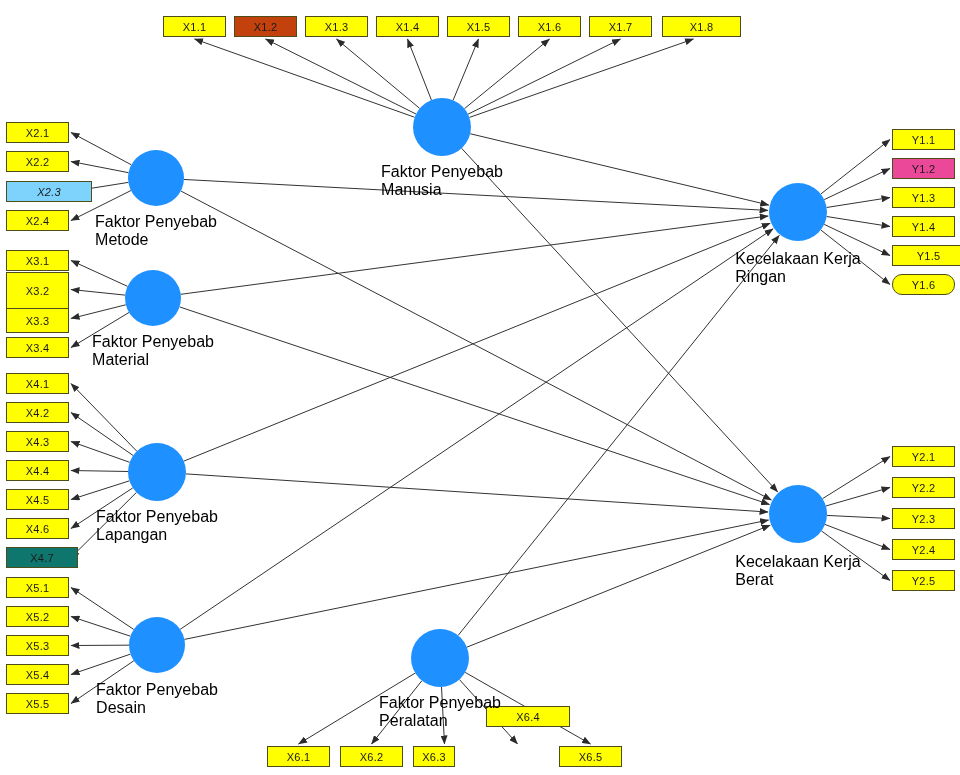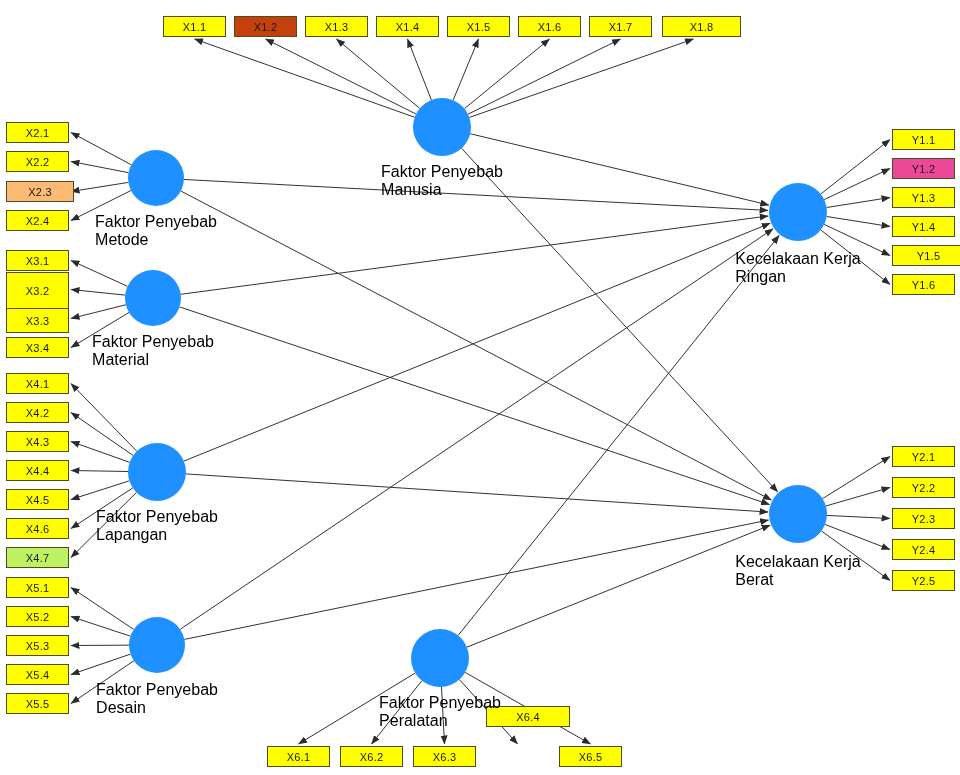--- a/index.html
+++ b/index.html
@@ -135,49 +135,49 @@
         <div class="indicator" style="left: 163px; top: 16px; width: 63px; height: 21px; background: rgb(255, 255, 0); border-color: rgb(77, 77, 26);">X1.1</div>
         <div class="indicator" style="left: 234px; top: 16px; width: 63px; height: 21px; background: #c2410c; border-color: rgb(77, 77, 26);">X1.2</div>
         <div class="indicator" style="left: 305px; top: 16px; width: 63px; height: 21px; background: rgb(255, 255, 0); border-color: rgb(77, 77, 26);">X1.3</div>
         <div class="indicator" style="left: 376px; top: 16px; width: 63px; height: 21px; background: rgb(255, 255, 0); border-color: rgb(77, 77, 26);">X1.4</div>
         <div class="indicator" style="left: 447px; top: 16px; width: 63px; height: 21px; background: rgb(255, 255, 0); border-color: rgb(77, 77, 26);">X1.5</div>
         <div class="indicator" style="left: 518px; top: 16px; width: 63px; height: 21px; background: rgb(255, 255, 0); border-color: rgb(77, 77, 26);">X1.6</div>
         <div class="indicator" style="left: 589px; top: 16px; width: 63px; height: 21px; background: rgb(255, 255, 0); border-color: rgb(77, 77, 26);">X1.7</div>
         <div class="indicator" style="left: 662px; top: 16px; width: 79px; height: 21px; background: rgb(255, 255, 0); border-color: rgb(77, 77, 26);">X1.8</div>
         <div class="indicator" style="left: 6px; top: 122px; width: 63px; height: 21px; background: rgb(255, 255, 0); border-color: rgb(77, 77, 26);">X2.1</div>
         <div class="indicator" style="left: 6px; top: 151px; width: 63px; height: 21px; background: rgb(255, 255, 0); border-color: rgb(77, 77, 26);">X2.2</div>
-        <div class="indicator" style="left: 6px; top: 181px; width: 68px; height: 21px; background: #fdba74; border-color: rgb(77, 77, 26);">X2.3</div>
+        <div class="indicator" style="left: 6px; top: 181px; width: 86px; height: 21px; background: #7dd3fc; border-color: rgb(77, 77, 26); font-style: italic;">X2.3</div>
         <div class="indicator" style="left: 6px; top: 210px; width: 63px; height: 21px; background: rgb(255, 255, 0); border-color: rgb(77, 77, 26);">X2.4</div>
         <div class="indicator" style="left: 6px; top: 250px; width: 63px; height: 21px; background: rgb(255, 255, 0); border-color: rgb(77, 77, 26);">X3.1</div>
         <div class="indicator" style="left: 6px; top: 272px; width: 63px; height: 38px; background: rgb(255, 255, 0); border-color: rgb(77, 77, 26);">X3.2</div>
         <div class="indicator" style="left: 6px; top: 308px; width: 63px; height: 25px; background: rgb(255, 255, 0); border-color: rgb(77, 77, 26);">X3.3</div>
         <div class="indicator" style="left: 6px; top: 337px; width: 63px; height: 21px; background: rgb(255, 255, 0); border-color: rgb(77, 77, 26);">X3.4</div>
         <div class="indicator" style="left: 6px; top: 373px; width: 63px; height: 21px; background: rgb(255, 255, 0); border-color: rgb(77, 77, 26);">X4.1</div>
         <div class="indicator" style="left: 6px; top: 402px; width: 63px; height: 21px; background: rgb(255, 255, 0); border-color: rgb(77, 77, 26);">X4.2</div>
         <div class="indicator" style="left: 6px; top: 431px; width: 63px; height: 21px; background: rgb(255, 255, 0); border-color: rgb(77, 77, 26);">X4.3</div>
         <div class="indicator" style="left: 6px; top: 460px; width: 63px; height: 21px; background: rgb(255, 255, 0); border-color: rgb(77, 77, 26);">X4.4</div>
         <div class="indicator" style="left: 6px; top: 489px; width: 63px; height: 21px; background: rgb(255, 255, 0); border-color: rgb(77, 77, 26);">X4.5</div>
         <div class="indicator" style="left: 6px; top: 518px; width: 63px; height: 21px; background: rgb(255, 255, 0); border-color: rgb(77, 77, 26);">X4.6</div>
-        <div class="indicator" style="left: 6px; top: 547px; width: 63px; height: 21px; background: #bef264; border-color: rgb(77, 77, 26);">X4.7</div>
+        <div class="indicator" style="left: 6px; top: 547px; width: 72px; height: 21px; background: #0f766e; border-color: rgb(77, 77, 26);">X4.7</div>
         <div class="indicator" style="left: 6px; top: 577px; width: 63px; height: 21px; background: rgb(255, 255, 0); border-color: rgb(77, 77, 26);">X5.1</div>
         <div class="indicator" style="left: 6px; top: 606px; width: 63px; height: 21px; background: rgb(255, 255, 0); border-color: rgb(77, 77, 26);">X5.2</div>
         <div class="indicator" style="left: 6px; top: 635px; width: 63px; height: 21px; background: rgb(255, 255, 0); border-color: rgb(77, 77, 26);">X5.3</div>
         <div class="indicator" style="left: 6px; top: 664px; width: 63px; height: 21px; background: rgb(255, 255, 0); border-color: rgb(77, 77, 26);">X5.4</div>
         <div class="indicator" style="left: 6px; top: 693px; width: 63px; height: 21px; background: rgb(255, 255, 0); border-color: rgb(77, 77, 26);">X5.5</div>
         <div class="indicator" style="left: 267px; top: 746px; width: 63px; height: 21px; background: rgb(255, 255, 0); border-color: rgb(77, 77, 26);">X6.1</div>
         <div class="indicator" style="left: 340px; top: 746px; width: 63px; height: 21px; background: rgb(255, 255, 0); border-color: rgb(77, 77, 26);">X6.2</div>
-        <div class="indicator" style="left: 413px; top: 746px; width: 63px; height: 21px; background: rgb(255, 255, 0); border-color: rgb(77, 77, 26); text-align: center;">X6.3</div>
+        <div class="indicator" style="left: 413px; top: 746px; width: 42px; height: 21px; background: rgb(255, 255, 0); border-color: rgb(77, 77, 26); text-align: center;">X6.3</div>
         <div class="indicator" style="left: 486px; top: 706px; width: 84px; height: 21px; background: rgb(255, 255, 0); border-color: rgb(77, 77, 26);">X6.4</div>
         <div class="indicator" style="left: 559px; top: 746px; width: 63px; height: 21px; background: rgb(255, 255, 0); border-color: rgb(77, 77, 26);">X6.5</div>
         <div class="indicator" style="left: 892px; top: 129px; width: 63px; height: 21px; background: rgb(255, 255, 0); border-color: rgb(77, 77, 26);">Y1.1</div>
         <div class="indicator" style="left: 892px; top: 158px; width: 63px; height: 21px; background: #ec4899; border-color: rgb(77, 77, 26);">Y1.2</div>
         <div class="indicator" style="left: 892px; top: 187px; width: 63px; height: 21px; background: rgb(255, 255, 0); border-color: rgb(77, 77, 26);">Y1.3</div>
         <div class="indicator" style="left: 892px; top: 216px; width: 63px; height: 21px; background: rgb(255, 255, 0); border-color: rgb(77, 77, 26);">Y1.4</div>
         <div class="indicator" style="left: 892px; top: 245px; width: 73px; height: 21px; background: rgb(255, 255, 0); border-color: rgb(77, 77, 26);">Y1.5</div>
-        <div class="indicator" style="left: 892px; top: 274px; width: 63px; height: 21px; background: rgb(255, 255, 0); border-color: rgb(77, 77, 26);">Y1.6</div>
+        <div class="indicator" style="left: 892px; top: 274px; width: 63px; height: 21px; background: rgb(255, 255, 0); border-color: rgb(77, 77, 26); border-radius: 10px;">Y1.6</div>
         <div class="indicator" style="left: 892px; top: 446px; width: 63px; height: 21px; background: rgb(255, 255, 0); border-color: rgb(77, 77, 26);">Y2.1</div>
         <div class="indicator" style="left: 892px; top: 477px; width: 63px; height: 21px; background: rgb(255, 255, 0); border-color: rgb(77, 77, 26);">Y2.2</div>
         <div class="indicator" style="left: 892px; top: 508px; width: 63px; height: 21px; background: rgb(255, 255, 0); border-color: rgb(77, 77, 26);">Y2.3</div>
         <div class="indicator" style="left: 892px; top: 539px; width: 63px; height: 21px; background: rgb(255, 255, 0); border-color: rgb(77, 77, 26);">Y2.4</div>
         <div class="indicator" style="left: 892px; top: 570px; width: 63px; height: 21px; background: rgb(255, 255, 0); border-color: rgb(77, 77, 26);">Y2.5</div>
       </div>
     <div id="constructs">
         <div class="construct" style="left: 413px; top: 98px; width: 58px; height: 58px;">
           <div class="bubble" style="width: 58px; height: 58px; background: rgb(30, 144, 255);"></div>
         </div>

